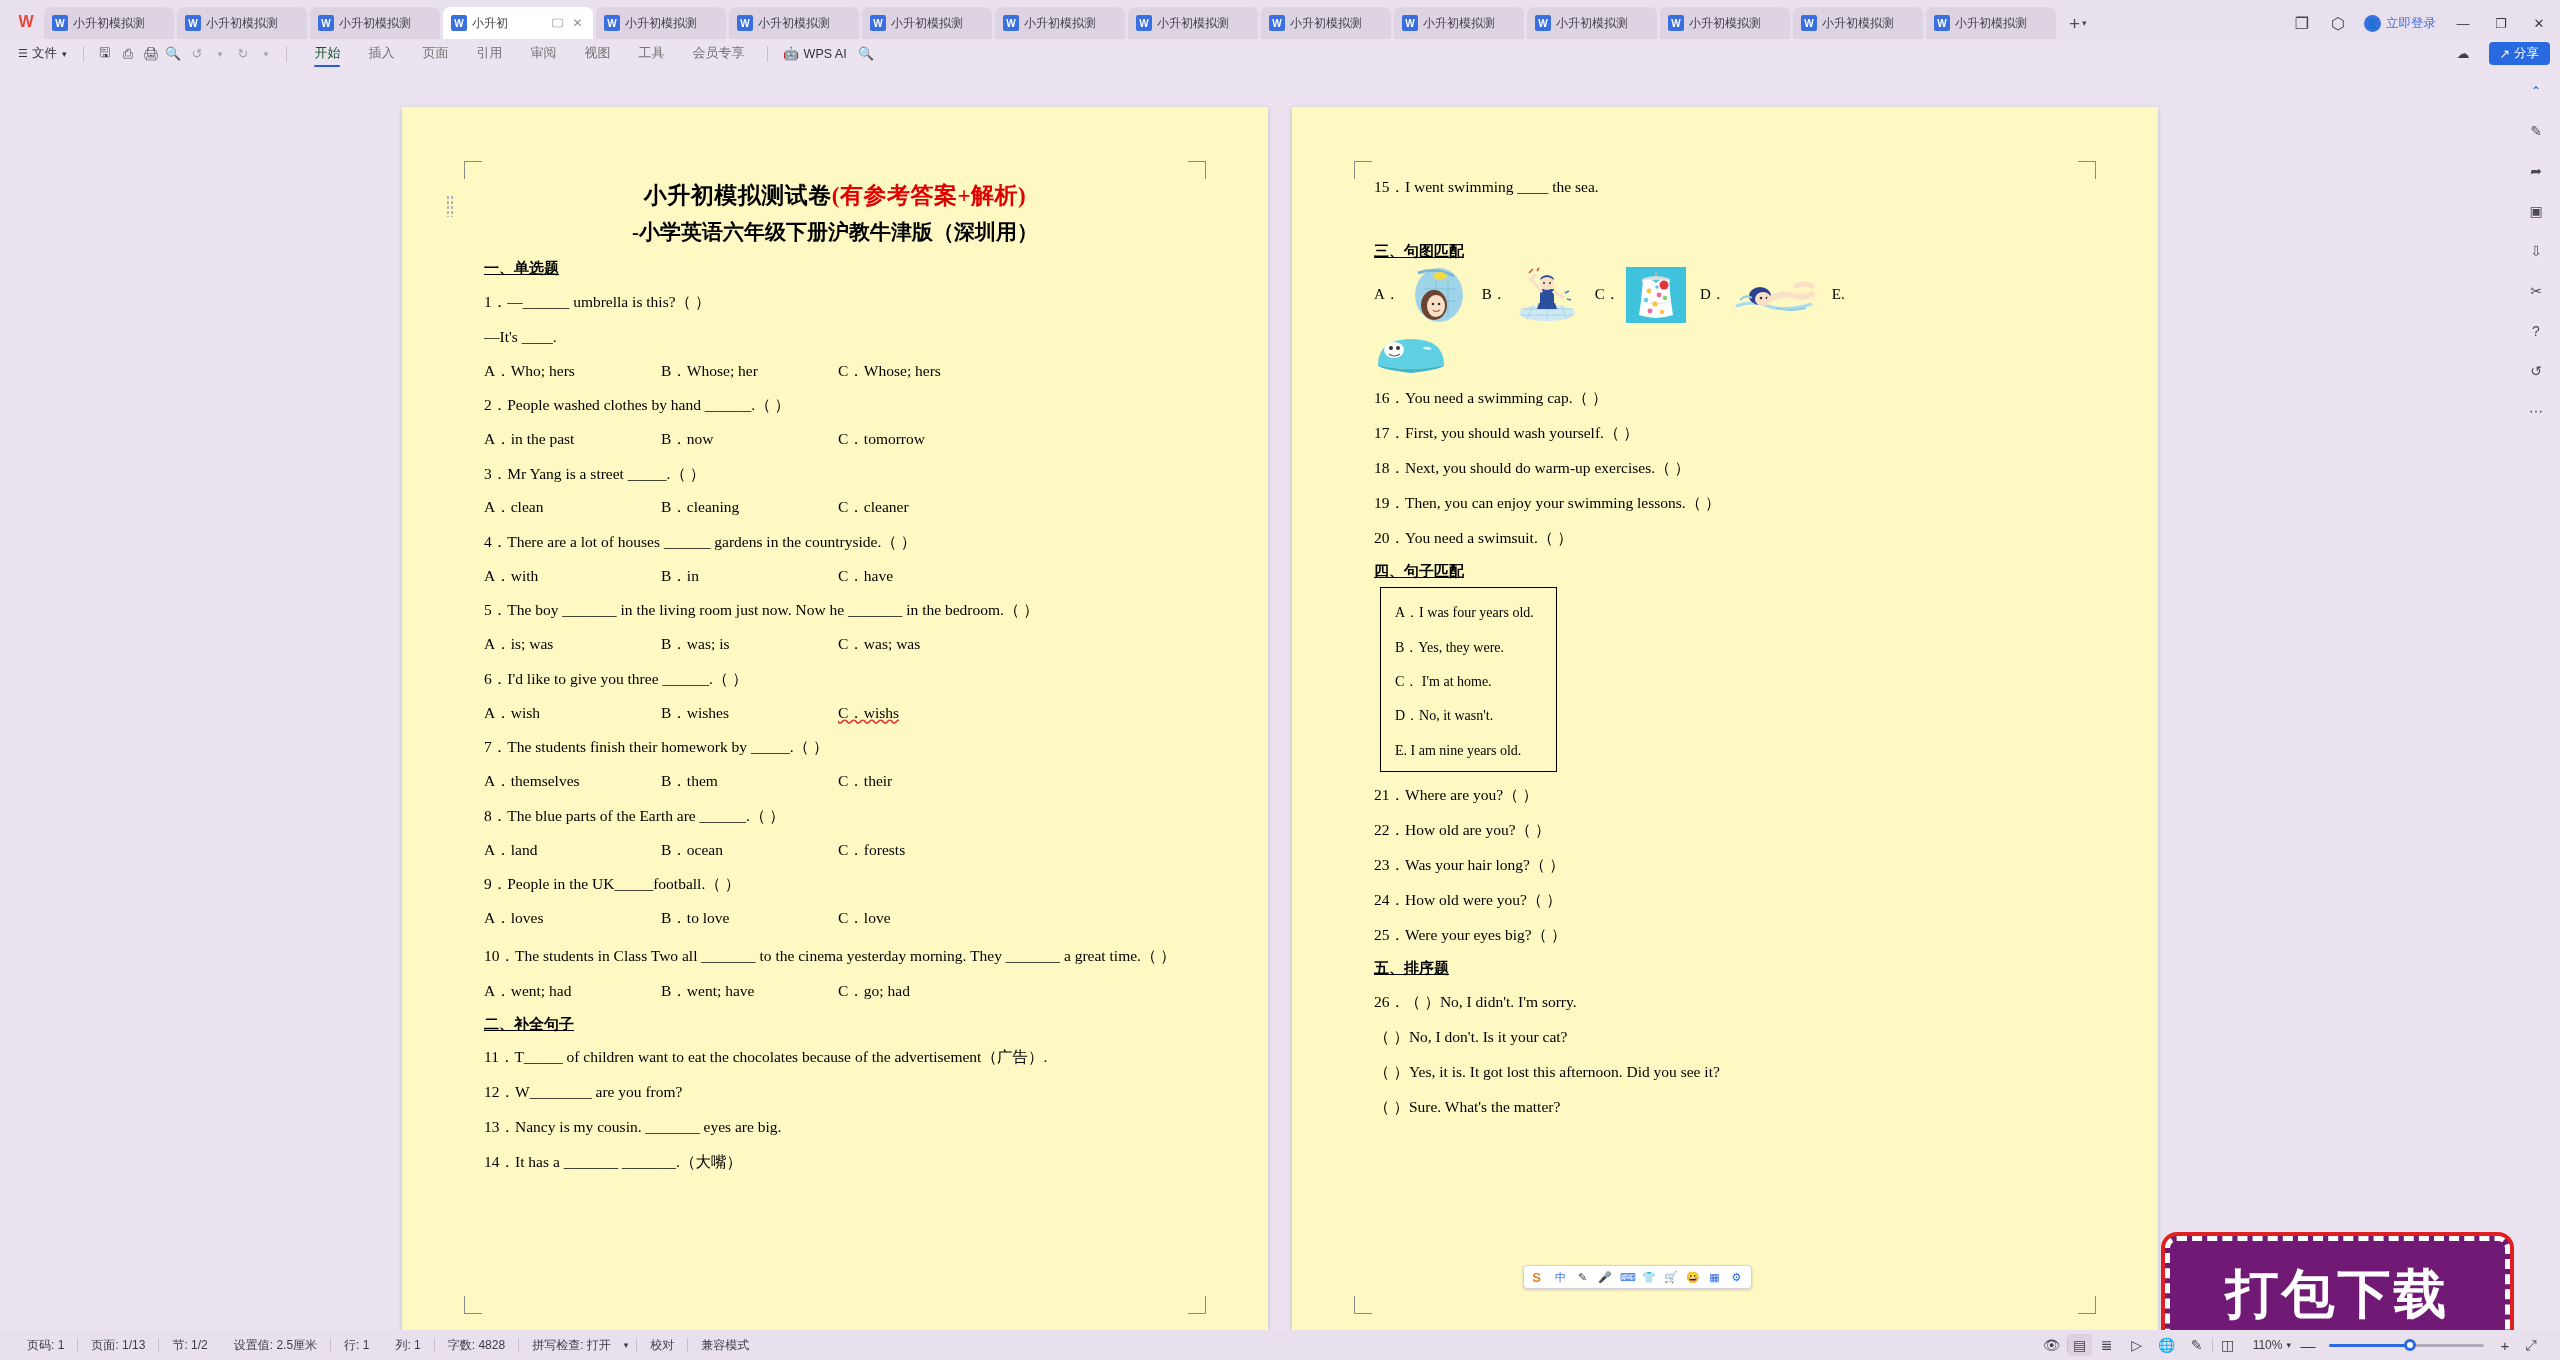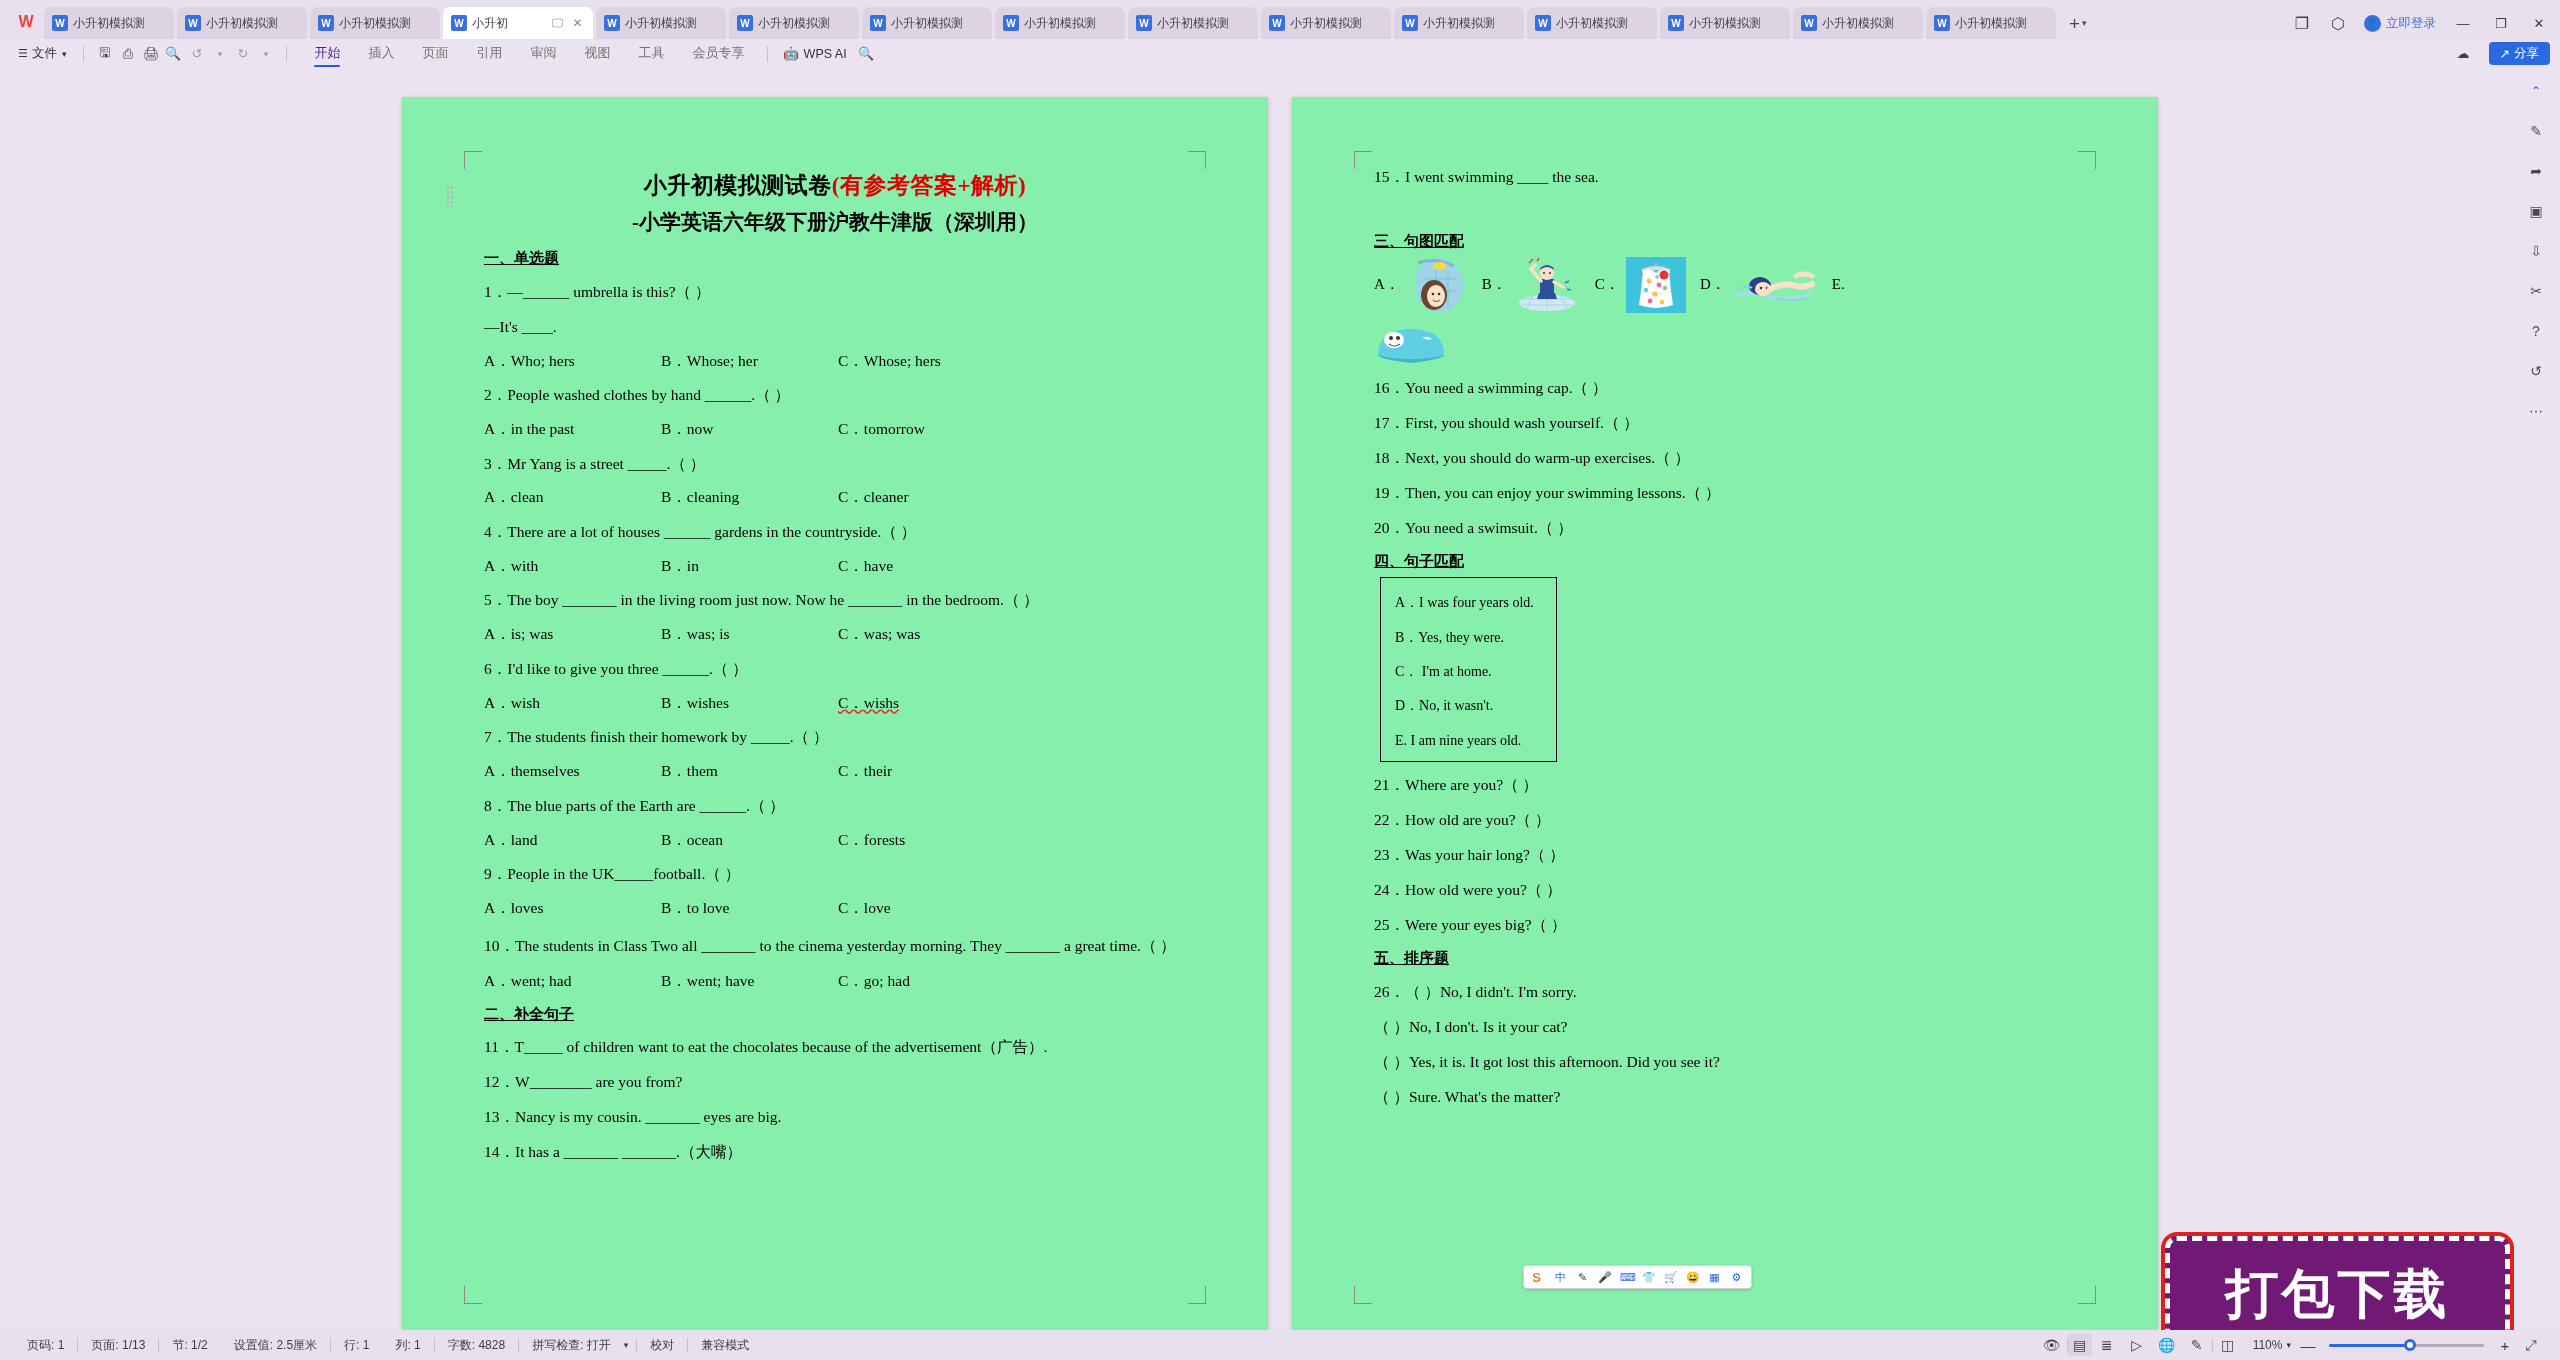--- a/index.html
+++ b/index.html
@@ -48,37 +48,38 @@
     height: 29px; flex: 0 0 29px; background: #ebe3ef; display: flex; align-items: center;
     padding: 0 10px; gap: 0; font-size: 12.5px; color: #33333c; user-select: none;
   }
   .r-file { display: flex; align-items: center; gap: 5px; padding: 2px 8px; }
   .r-file .ham { font-size: 11px; letter-spacing: -1px; }
   .r-sep { width: 1px; height: 16px; background: #c9bfd0; margin: 0 9px; }
   .r-ico { width: 23px; height: 21px; display: flex; align-items: center; justify-content: center; color: #3f3f49; font-size: 13px; }
   .r-ico.dim { color: #a49faa; }
   .r-menu { display: flex; align-items: center; gap: 0; margin-left: 4px; }
   .r-item { padding: 3px 14px 5px; font-size: 13px; color: #737373; position: relative; }
-  .r-item.sel { color: #4c1d95; text-align: right; }
+  .r-item.sel { color: #14532d; text-align: right; }
   .r-item.sel::after { content: ""; position: absolute; left: 14px; right: 14px; bottom: 0; height: 2px; background: #2a5bd7; border-radius: 1px; }
   .r-ai { display: flex; align-items: center; gap: 4px; font-size: 12.5px; color: #33333c; padding-left: 6px;}
   .r-ai .aim { color: #c14fd6; font-weight: bold; font-size: 13px; }
   .ribbon-right { margin-left: auto; display: flex; align-items: center; gap: 14px; }
   .share-btn {
     background: #2a6ae0; color: #fff; font-size: 12.5px; border-radius: 4px;
     padding: 3px 11px; display: flex; align-items: center; gap: 4px;
   }
 
   
   .workspace { flex: 1 1 auto; position: relative; display: flex; background: #ebe3ef; overflow: hidden; }
   .pagesarea { flex: 1 1 auto; position: relative; display: flex; justify-content: center; gap: 24px; padding-top: 29px; }
 
   .page {
-    width: 866px; height: 1245px; background: #86efac; position: relative;
+    width: 866px; height: 1245px; background: #fef9c3; position: relative;
     box-shadow: 0 1px 4px rgba(60,40,80,.22);
+    margin-top: 10px;
   }
   .page-inner { position: absolute; left: 82px; top: 72px; right: 82px; bottom: 40px; }
   .cmark { position: absolute; width: 18px; height: 18px; }
   .cmark.tl { left: 62px; top: 54px; border-left: 1px solid #8a8a8a; border-top: 1px solid #8a8a8a; }
   .cmark.tr { right: 62px; top: 54px; border-right: 1px solid #8a8a8a; border-top: 1px solid #8a8a8a; }
   .cmark.bl { left: 62px; bottom: 38px; border-left: 1px solid #8a8a8a; border-bottom: 1px solid #8a8a8a; }
   .cmark.br { right: 62px; bottom: 38px; border-right: 1px solid #8a8a8a; border-bottom: 1px solid #8a8a8a; }
 
   .drag-dots {
     position: absolute; left: 44px; top: 88px; width: 9px; height: 22px;

